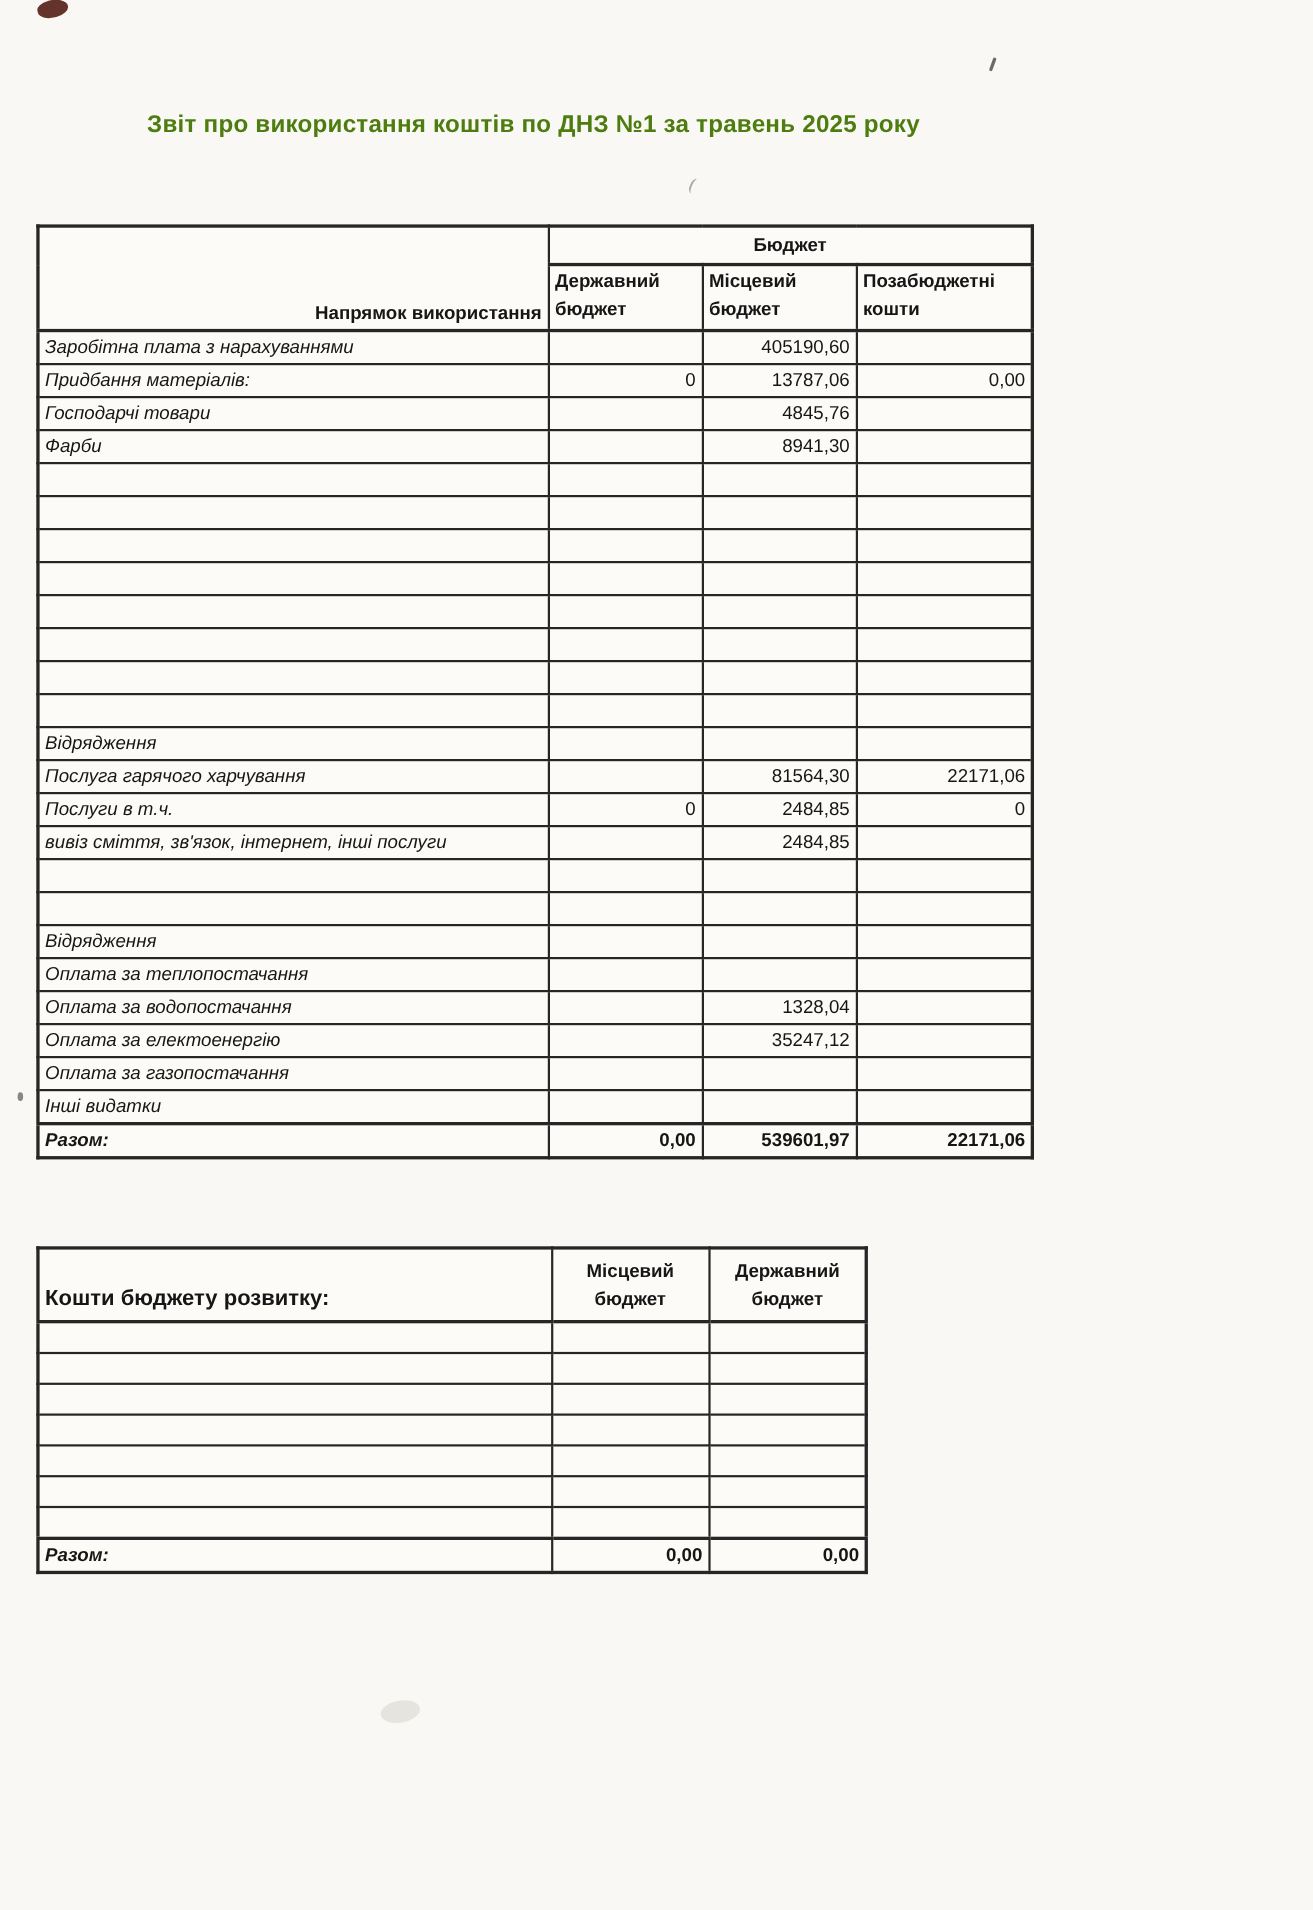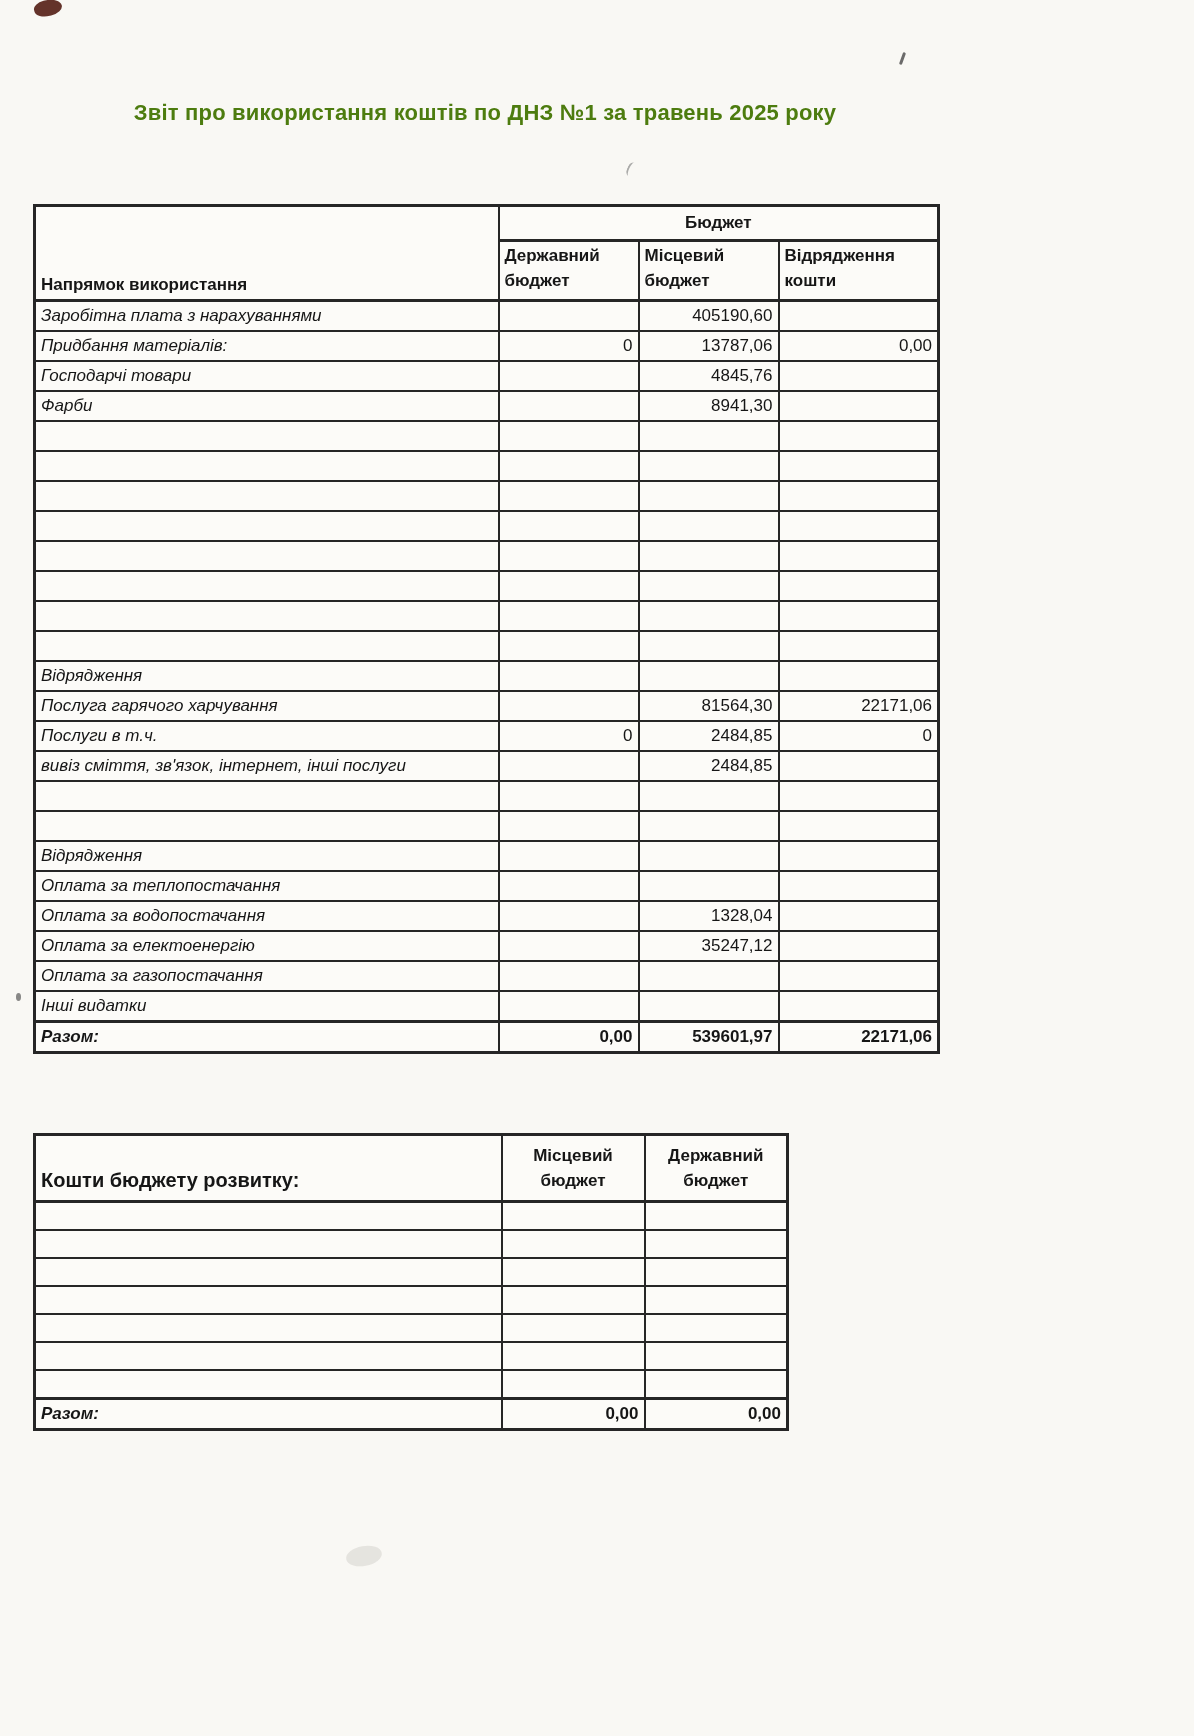--- a/index.html
+++ b/index.html
@@ -38,21 +38,21 @@
     overflow:hidden;
     white-space:nowrap;
   }
   .main-table{left:33px;top:204px;width:904px;}
   .dev-table{left:33px;top:1133px;width:753px;}
   .budget-head{
     height:30px;text-align:center;font-weight:700;font-size:17px;
     vertical-align:middle;
   }
   .name-head{
-    vertical-align:bottom;text-align:left;font-weight:700;
+    vertical-align:bottom;text-align:right;font-weight:700;
     padding-bottom:4px;font-size:17px;
   }
   .sub-head{
     height:54px;vertical-align:top;text-align:left;font-weight:700;
     white-space:normal;line-height:1.45;padding-top:2px;
   }
   .dev-name-head{
     vertical-align:bottom;text-align:left;font-weight:700;
     padding-bottom:8px;font-size:20px;
   }
@@ -125,21 +125,21 @@
       <col style="width:160px">
     </colgroup>
     <thead>
       <tr>
         <td class="name-head" rowspan="2">Напрямок використання</td>
         <td class="budget-head" colspan="3">Бюджет</td>
       </tr>
       <tr>
         <td class="sub-head">Державний бюджет</td>
         <td class="sub-head">Місцевий бюджет</td>
-        <td class="sub-head">Відрядження кошти</td>
+        <td class="sub-head">Позабюджетні кошти</td>
       </tr>
     </thead>
     <tbody>
         <tr>
           <td class="label">Заробітна плата з нарахуваннями</td>
           <td class="num"></td>
           <td class="num">405190,60</td>
           <td class="num"></td>
         </tr>
         <tr>

